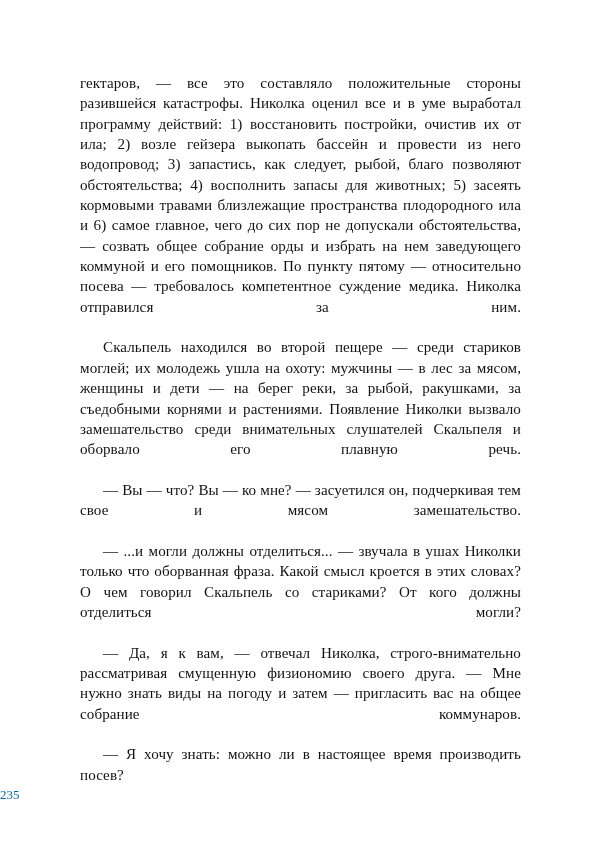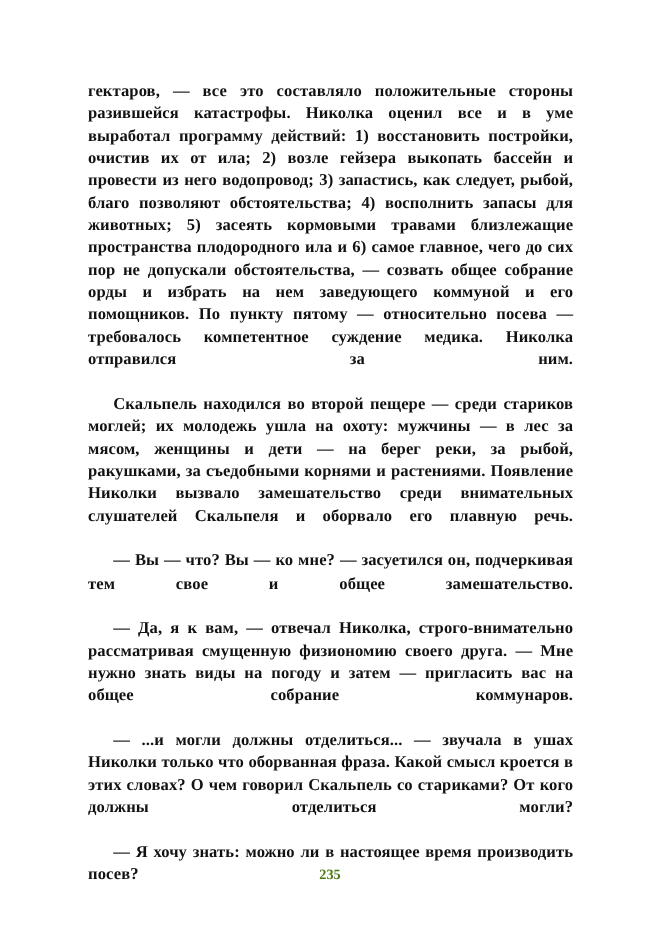--- a/index.html
+++ b/index.html
@@ -17,21 +17,20 @@
     -webkit-font-smoothing: antialiased;
   }
 
   #page {
     position: absolute;
     left: 0;
     top: 0;
     width: 600px;
     height: 850px;
     background: #ffffff;
-    font-weight: bold;
   }
 
   #text-column {
     position: absolute;
     left: 80px;
     top: 73px;
     width: 441px;
   }
 
   .para {
@@ -60,43 +59,42 @@
     content: "";
     display: inline-block;
     width: 100%;
   }
 
   #page-number {
     position: absolute;
     left: 0;
     top: 786px;
     width: 600px;
-    text-align: center;
     font-size: 13px;
     line-height: 18px;
-    color: #4d7c0f;
+    color: #0369a1;
     font-family: "Liberation Serif", "DejaVu Serif", serif;
   }
 </style>
 </head>
 <body>
 
 <div id="page">
 
   <div id="text-column">
 
     <p class="para cont">гектаров, — все это составляло положительные стороны разившейся катастрофы. Николка оценил все и в уме выработал программу действий: 1) восстановить постройки, очистив их от ила; 2) возле гейзера выкопать бассейн и провести из него водопровод; 3) запастись, как следует, рыбой, благо позволяют обстоятельства; 4) восполнить запасы для животных; 5) засеять кормовыми травами близлежащие пространства плодородного ила и 6) самое главное, чего до сих пор не допускали обстоятельства, — созвать общее собрание орды и избрать на нем заведующего коммуной и его помощников. По пункту пятому — относительно посева — требовалось компетентное суждение медика. Николка отправился за ним.</p>
 
     <p class="para indent">Скальпель находился во второй пещере — среди стариков моглей; их молодежь ушла на охоту: мужчины — в лес за мясом, женщины и дети — на берег реки, за рыбой, ракушками, за съедобными корнями и растениями. Появление Николки вызвало замешательство среди внимательных слушателей Скальпеля и оборвало его плавную речь.</p>
 
-    <p class="para indent">— Вы — что? Вы — ко мне? — засуетился он, подчеркивая тем свое и общее замешательство.</p>
+    <p class="para indent">— Вы — что? Вы — ко мне? — засуетился он, подчеркивая тем свое и мясом замешательство.</p>
+
+    <p class="para indent">— ...и могли должны отделиться... — звучала в ушах Николки только что оборванная фраза. Какой смысл кроется в этих словах? О чем говорил Скальпель со стариками? От кого должны отделиться могли?</p>
 
     <p class="para indent">— Да, я к вам, — отвечал Николка, строго-внимательно рассматривая смущенную физиономию своего друга. — Мне нужно знать виды на погоду и затем — пригласить вас на общее собрание коммунаров.</p>
-
-    <p class="para indent">— ...и могли должны отделиться... — звучала в ушах Николки только что оборванная фраза. Какой смысл кроется в этих словах? О чем говорил Скальпель со стариками? От кого должны отделиться могли?</p>
 
 
     <p class="para indent">— Я хочу знать: можно ли в настоящее время производить посев?</p>
 
   </div>
 
   <div id="page-number">235</div>
 
 </div>
 

